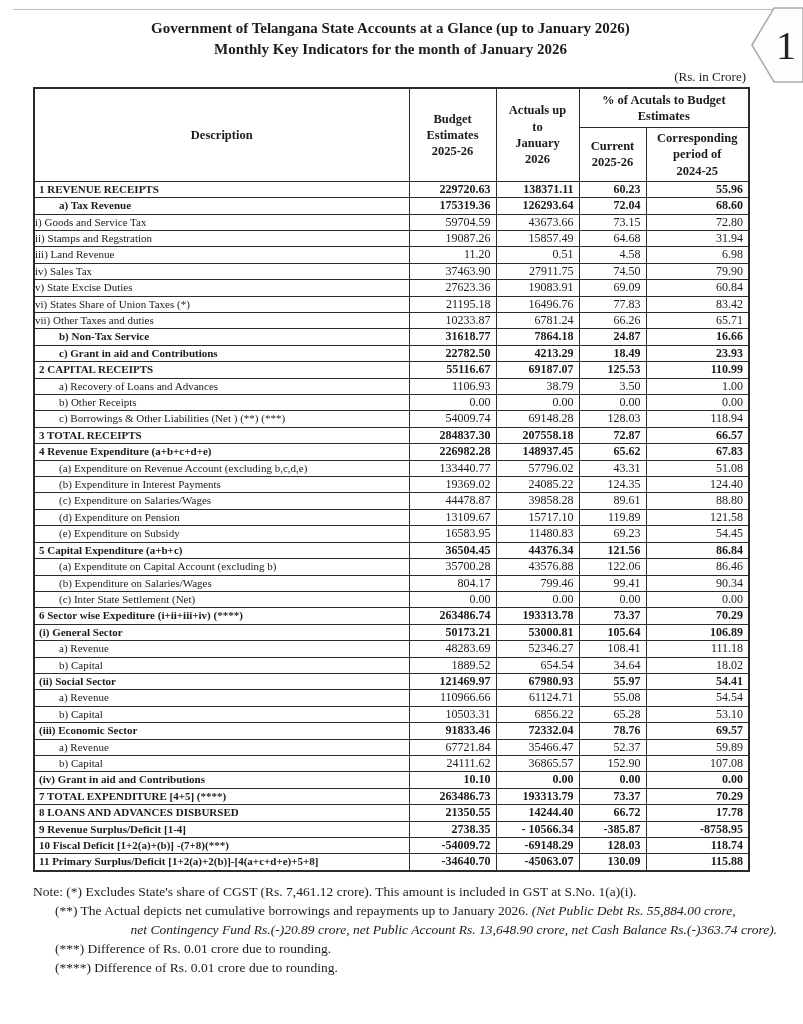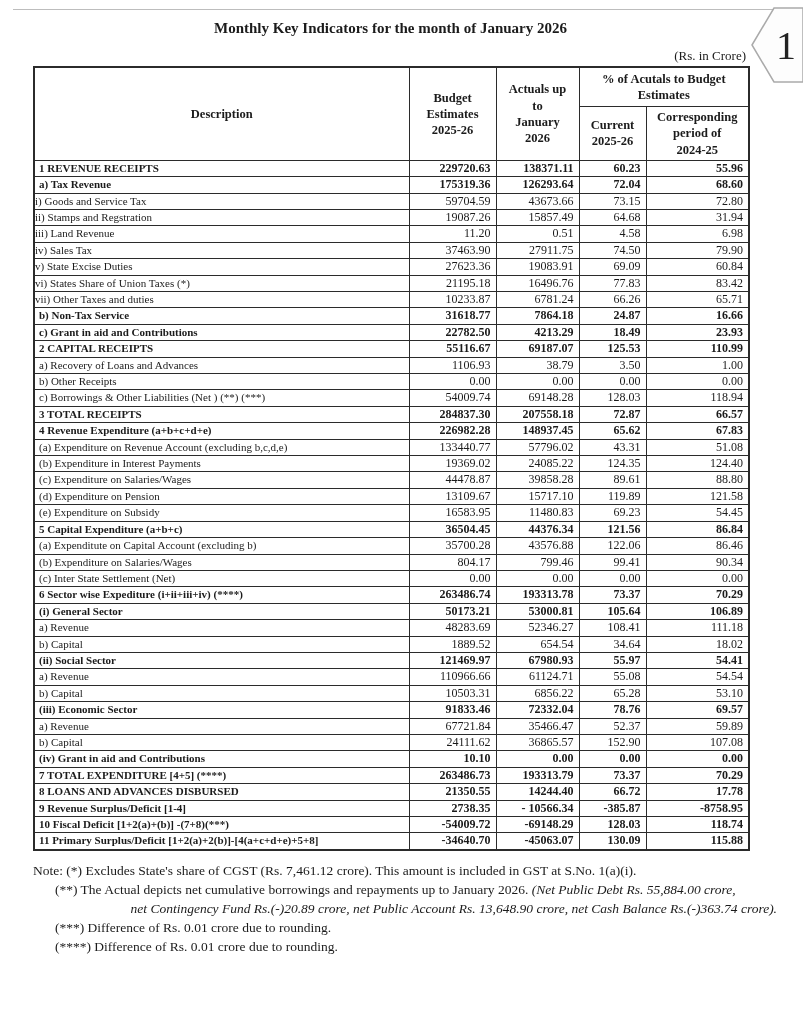--- a/index.html
+++ b/index.html
@@ -46,21 +46,21 @@
     font-size:11px;line-height:13.4px;
     padding:1px 2px 1px 4px;
     white-space:nowrap;overflow:hidden;margin-top:31px;
   }
   td.num{
     font-size:12px;line-height:13.4px;
     text-align:right;padding:1px 5px 1px 2px;
     white-space:nowrap;
   }
   tr.bold td{font-weight:bold;}
-  tr.ind1 td.desc{padding-left:4px;}
+  tr.ind1 td.desc{padding-left:24px;}
   tr.ind2 td.desc{padding-left:0;}
   .notes{
     margin-top:10px;width:744px;font-size:13.5px;line-height:1.42;
   }
   .notes .ind{text-indent:22px;}
   .it{font-style:italic;text-align:right;}
   .badge text{font-family:"Liberation Serif", serif;}
 </style>
 </head>
 <body>
@@ -68,20 +68,21 @@
 <div class="topline"></div>
 
 <svg class="badge" viewBox="0 0 54 84">
   <polygon points="3,42 25,5 54,5 54,79 25,79" fill="#fdfdfd" stroke="#aaaaaa" stroke-width="1.5"></polygon>
   <text x="37" y="56" text-anchor="middle" font-size="40" fill="#222">1</text>
 </svg>
 
 <div class="content">
 
   <div class="title">
+    <div>Government of Telangana State Accounts at a Glance (up to January 2026)</div>
     <div>Monthly Key Indicators for the month of January 2026</div>
   </div>
 
   <div class="unit">(Rs. in Crore)</div>
 
   <table>
     <colgroup>
       <col style="width:375px">
       <col style="width:87px">
       <col style="width:83px">

